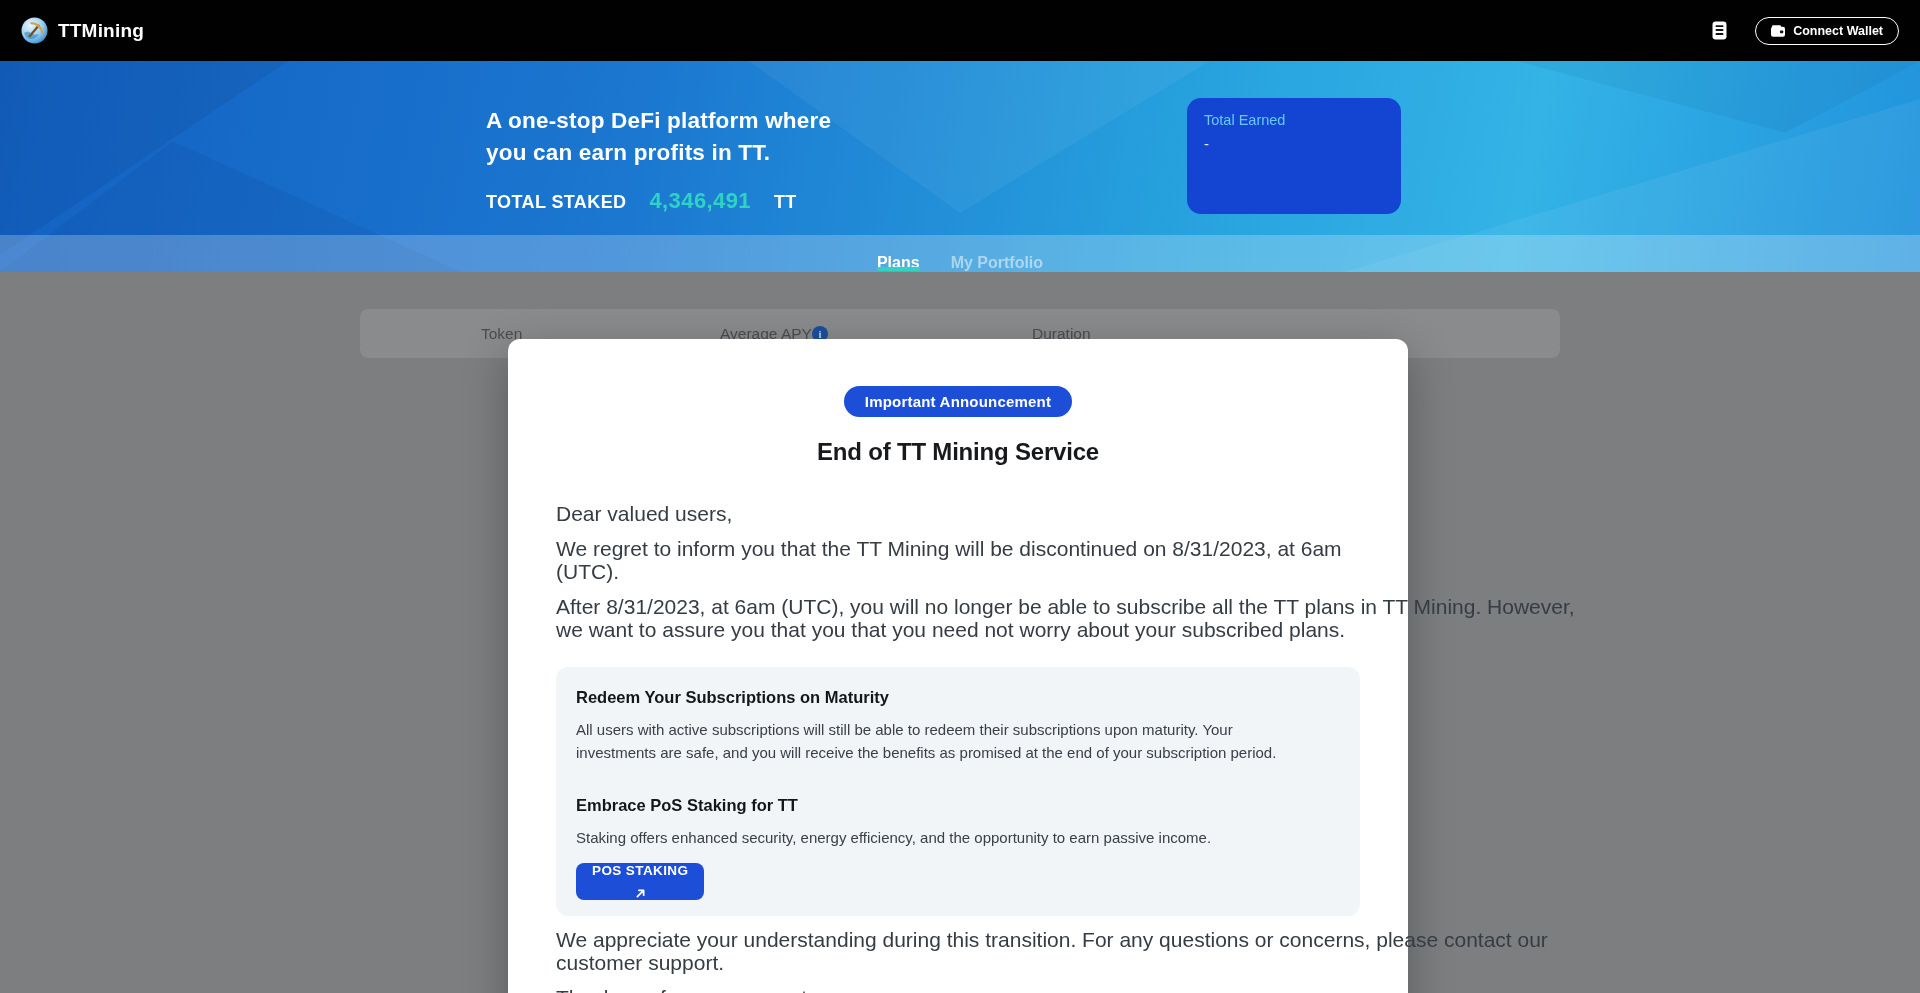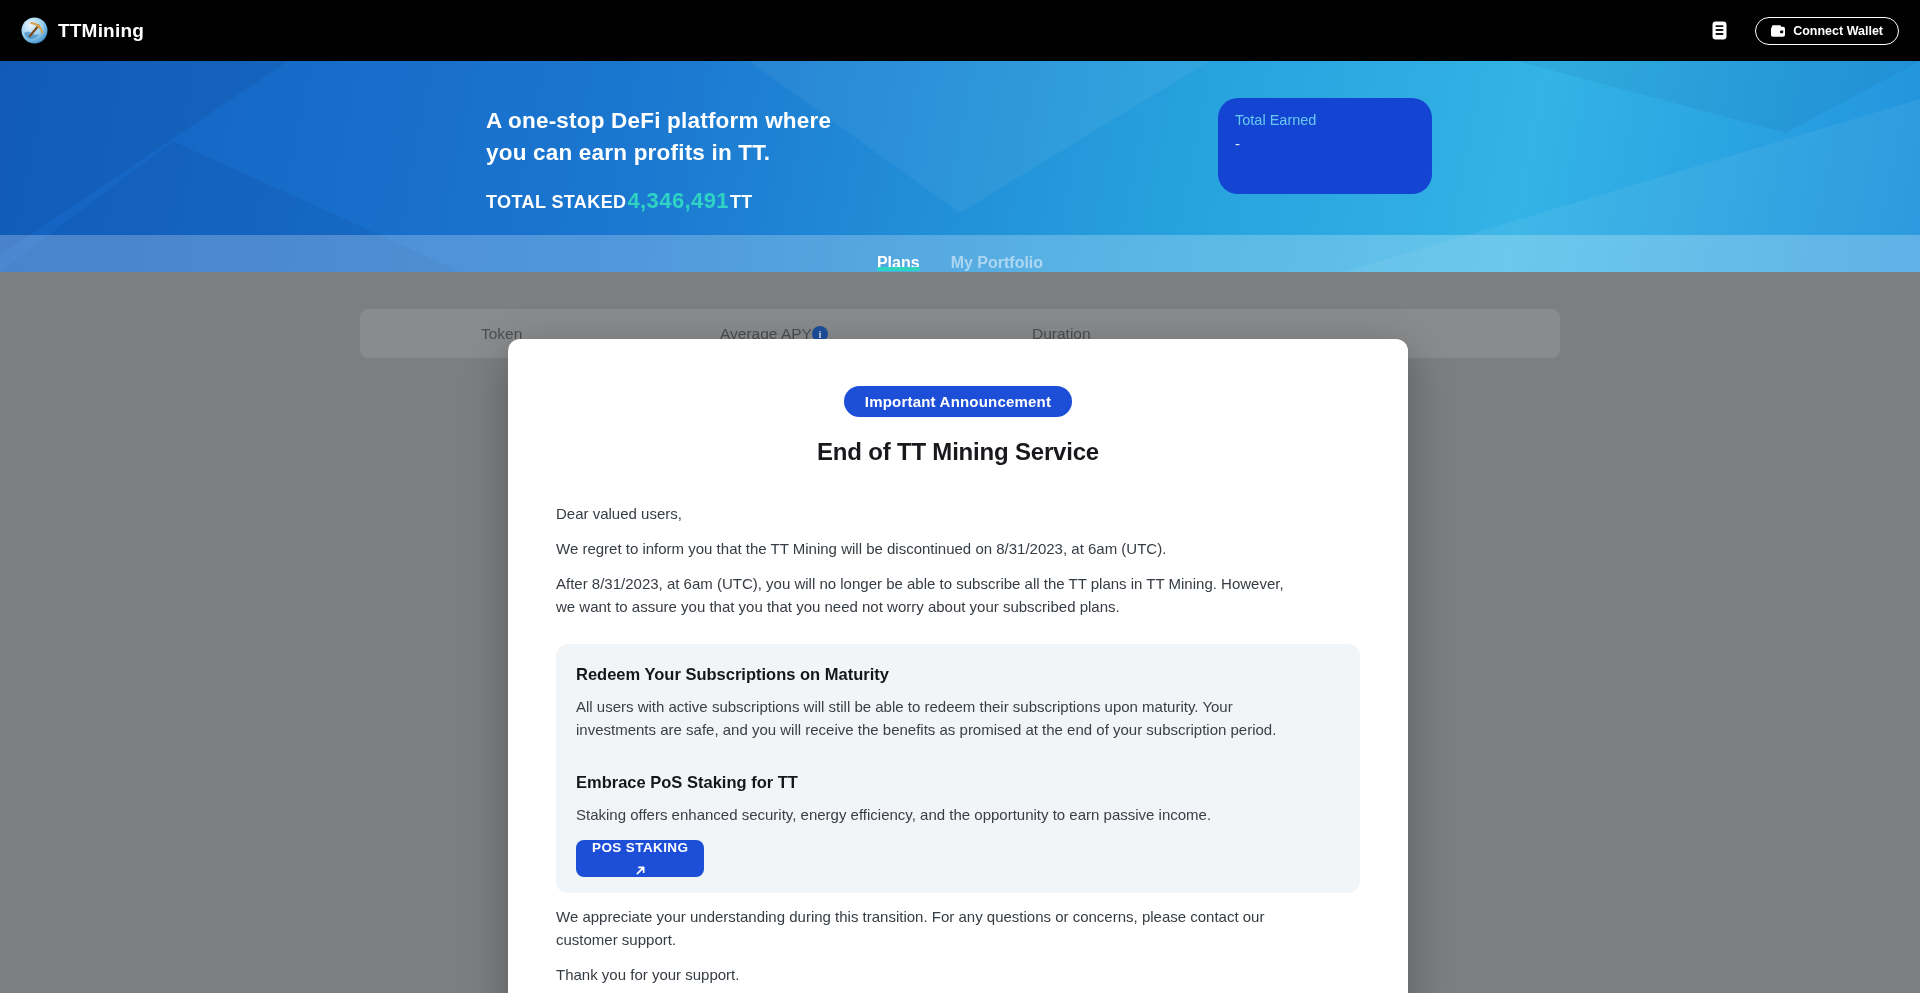--- a/index.html
+++ b/index.html
@@ -30,26 +30,26 @@
   }
   .facet{position:absolute;inset:0;}
   .facet.f1{background:rgba(0,10,40,.07);clip-path:polygon(0 0,15% 0,0 92%);}
   .facet.f2{background:rgba(0,10,50,.06);clip-path:polygon(0 100%,24% 100%,9% 38%);}
   .facet.f3{background:rgba(255,255,255,.05);clip-path:polygon(39% 0,63% 0,50% 72%);}
   .facet.f4{background:rgba(255,255,255,.06);clip-path:polygon(70% 100%,100% 18%,100% 100%);}
   .facet.f5{background:rgba(0,20,60,.05);clip-path:polygon(79% 0,100% 0,93% 34%);}
   .hero-inner{position:absolute;left:486px;top:34px;margin-top:10px;}
   .hero-inner h1{margin:0;color:#fff;font-size:22.5px;line-height:31.5px;font-weight:bold;letter-spacing:.2px;}
   .hero-inner h1 span{display:block;}
-  .stats{display:flex;align-items:baseline;gap:1px;margin-top:20px;}
+  .stats{display:flex;align-items:baseline;gap:23px;margin-top:20px;}
   .staked-label,.staked-unit{color:#fff;font-size:18px;font-weight:bold;letter-spacing:.4px;}
   .staked-value{color:#2ed3c4;font-size:22px;font-weight:bold;letter-spacing:.4px;}
   .earned-card{
-    position:absolute;left:1218px;top:37px;width:214px;height:96px;
-    background:#1445d2;border-radius:20px;padding:14px 17px;
+    position:absolute;left:1187px;top:37px;width:214px;height:116px;
+    background:#1445d2;border-radius:14px;padding:14px 17px;
   }
   .earned-label{color:#69c8f0;font-size:14.5px;}
   .earned-value{color:#e3ecf7;font-size:15px;margin-top:7px;}
   
   .tabbar{
     position:absolute;left:0;bottom:0;width:100%;height:37px;
     background:rgba(255,255,255,.24);
     display:flex;justify-content:center;align-items:flex-end;gap:31px;margin-top:17px;
   }
   .tab{position:relative;display:flex;align-items:center;cursor:pointer;
@@ -74,21 +74,21 @@
   
   .modal{
     position:absolute;left:508px;top:51px;width:900px;background:#fff;border-radius:12px;
     box-shadow:0 12px 45px rgba(0,0,0,.28);padding:47px 48px 30px;
   }
   .badge{
     width:fit-content;margin:0 auto;background:#1c4ed8;color:#fff;
     font-size:15px;font-weight:bold;padding:7px 21px;border-radius:17px;letter-spacing:.2px;
   }
   .modal h2{margin:21px 0 0;text-align:center;color:#17191c;font-size:24px;font-weight:bold;letter-spacing:-.2px;}
-  .modal p{margin:12px 0 0;color:#363c43;font-size:15px;line-height:23px;}
+  .modal p{margin:12px 0 0;color:#363c43;font-size:21px;line-height:23px;}
   .modal p.first{margin-top:36px;}
   .modal p.lines span{display:block;white-space:nowrap;}
   .info-box{background:#f2f5f8;border-radius:12px;margin-top:26px;padding:20px 20px 16px;}
   .info-box h3{margin:0 0 10px;color:#14171a;font-size:16.5px;font-weight:bold;line-height:21px;}
   .info-box h3.second{margin-top:31px;}
   .info-box p{margin:0;color:#3a4047;font-size:15px;line-height:23px;}
   .cta{
     margin-top:14px;display:inline-flex;align-items:center;gap:9px;height:37px;padding:0 16px;
     background:#1c4ed8;border:none;border-radius:8px;color:#fff;cursor:pointer;
     font-family:"Liberation Sans",sans-serif;font-size:13.5px;font-weight:bold;letter-spacing:.4px;flex-direction:column;

